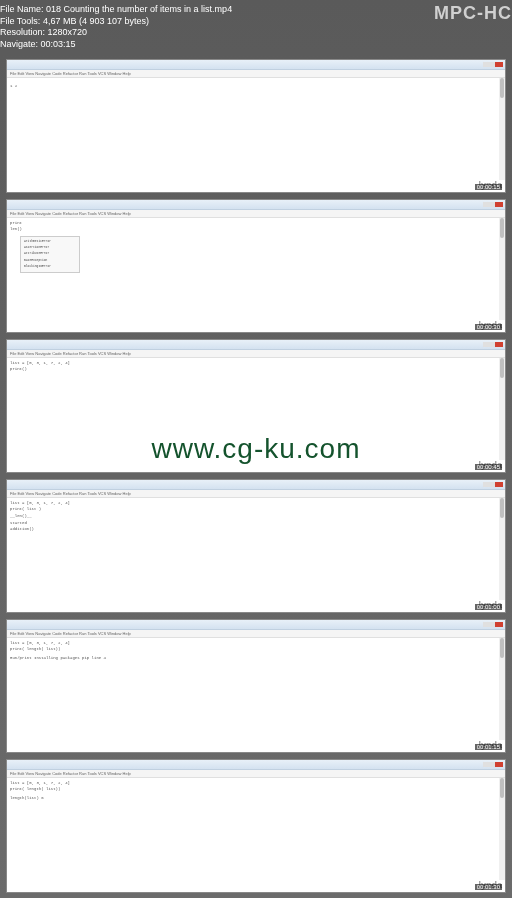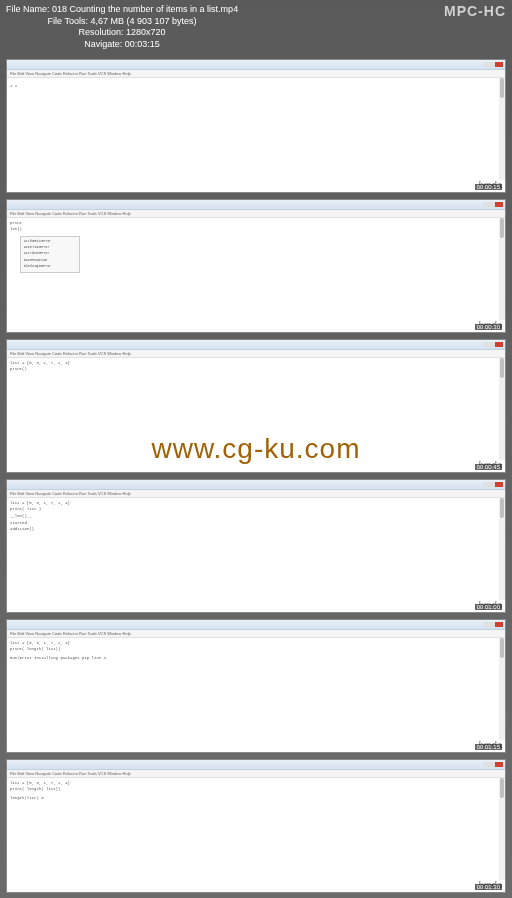--- a/index.html
+++ b/index.html
@@ -5,29 +5,28 @@
     * { margin: 0; padding: 0; box-sizing: border-box; }
     body {
       width: 512px;
       height: 898px;
       background: linear-gradient(180deg, #5a5a5a 0%, #6b6b6b 100%);
       font-family: Arial, sans-serif;
       position: relative;
       overflow: hidden;
     }
     .header {
-      padding: 4px 6px;
+      padding: 4px 0;
       color: white;
       font-size: 9px;
       line-height: 1.3;
-      text-align: center;
     }
     .header-row { display: flex; justify-content: space-between; align-items: flex-start; }
     .app-name {
-      font-size: 14px;
+      font-size: 18px;
       font-weight: bold;
       color: #d0d0d0;
       letter-spacing: 1px;
       margin-top: -2px;
     }
     .grid {
       display: grid;
       grid-template-columns: 1fr;
       gap: 6px;
       padding: 4px 6px;
@@ -88,21 +87,21 @@
       background: rgba(0,0,0,0.6);
       color: white;
       padding: 0 2px;
     }
     .site-watermark {
       position: absolute;
       top: 50%;
       left: 50%;
       transform: translate(-50%, -50%);
       font-size: 28px;
-      color: #a16207;
+      color: #14532d;
       font-weight: normal;
       pointer-events: none;
       z-index: 100;
       letter-spacing: 1px;
     }
     .dropdown-box {
       background: #f8f8f8;
       border: 1px solid #ccc;
       width: 60px;
       margin: 2px 0 2px 10px;

